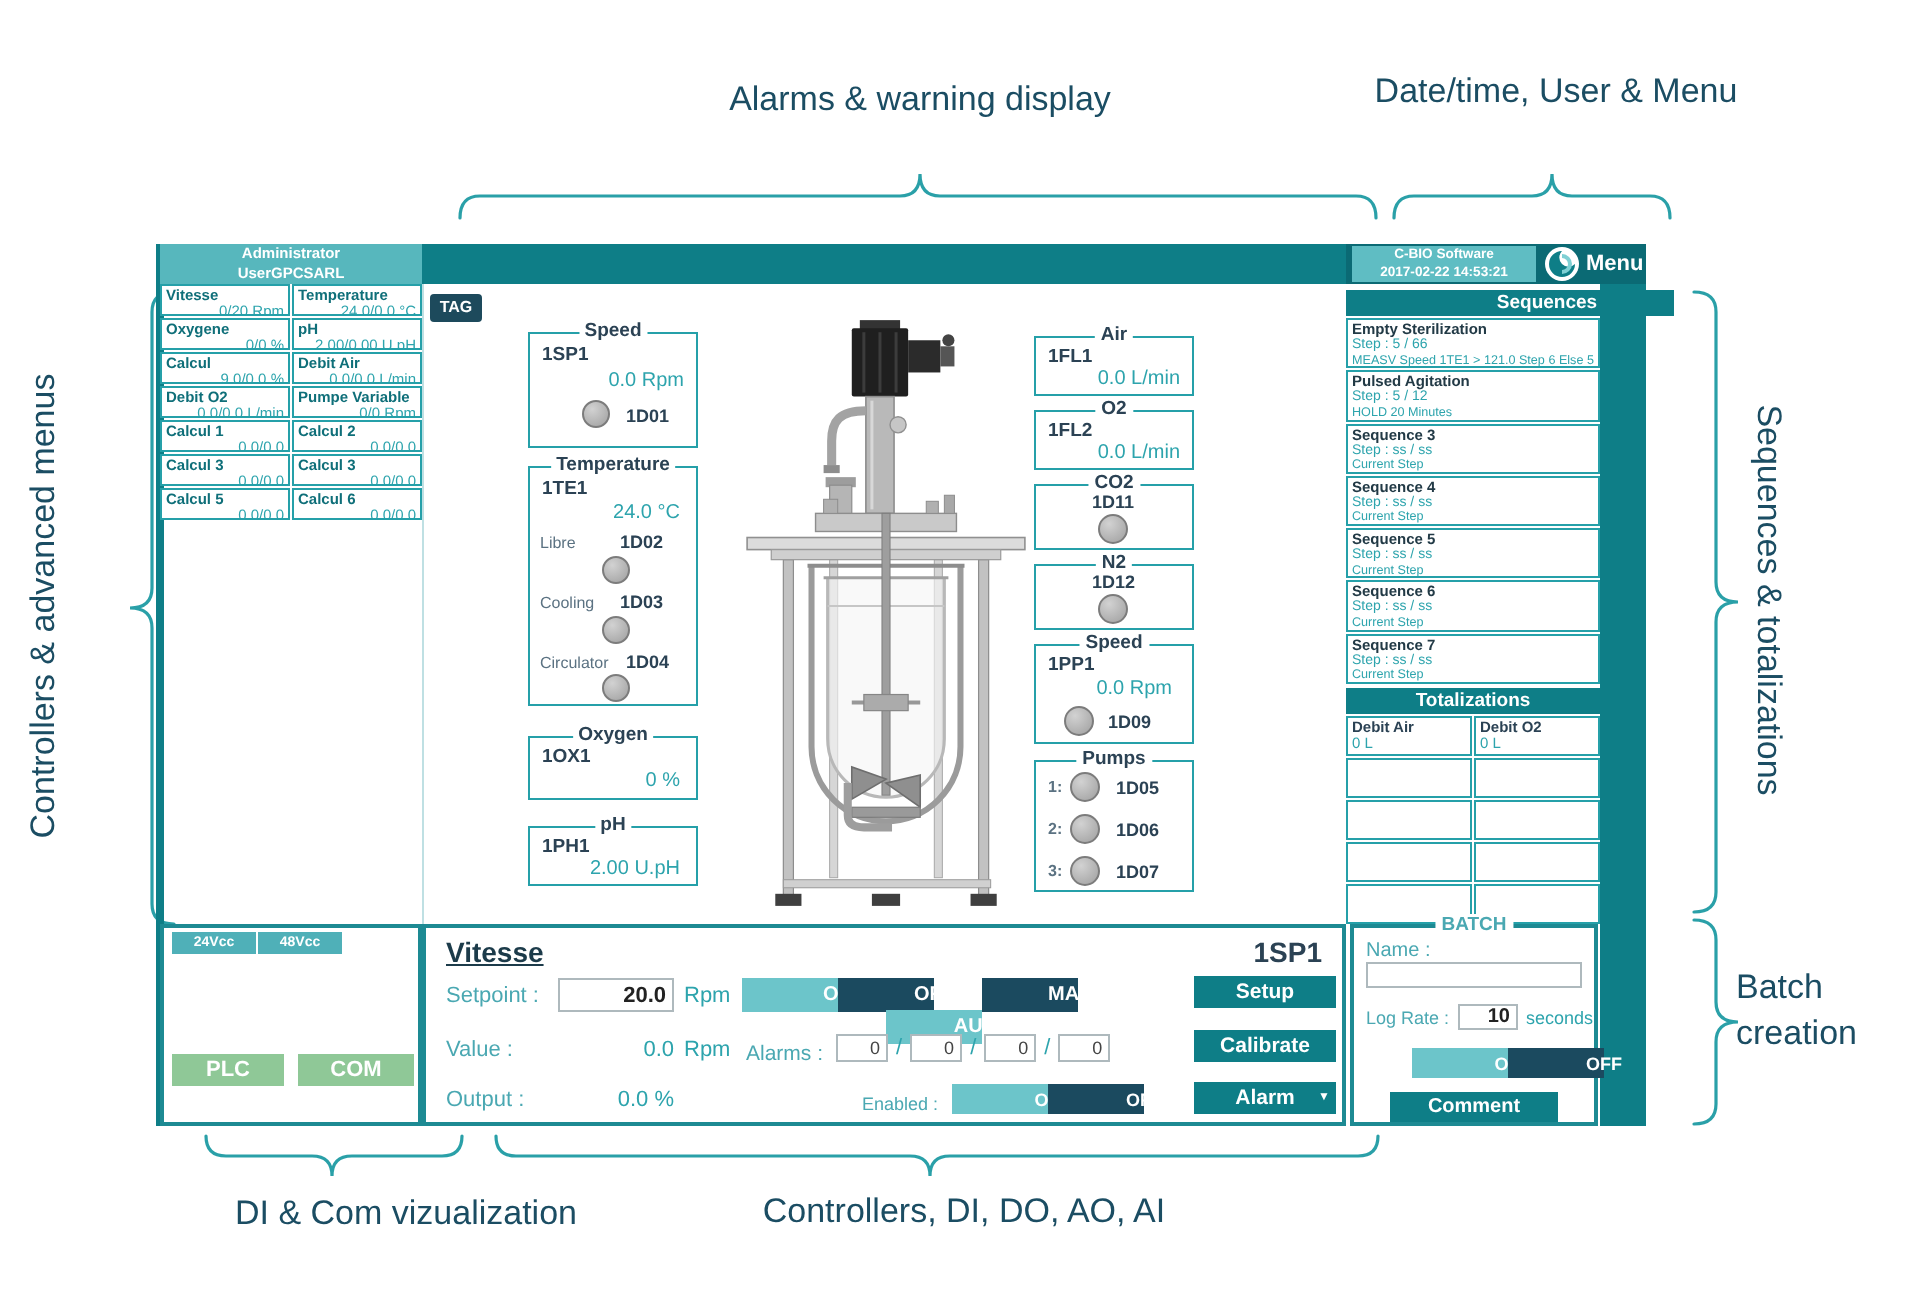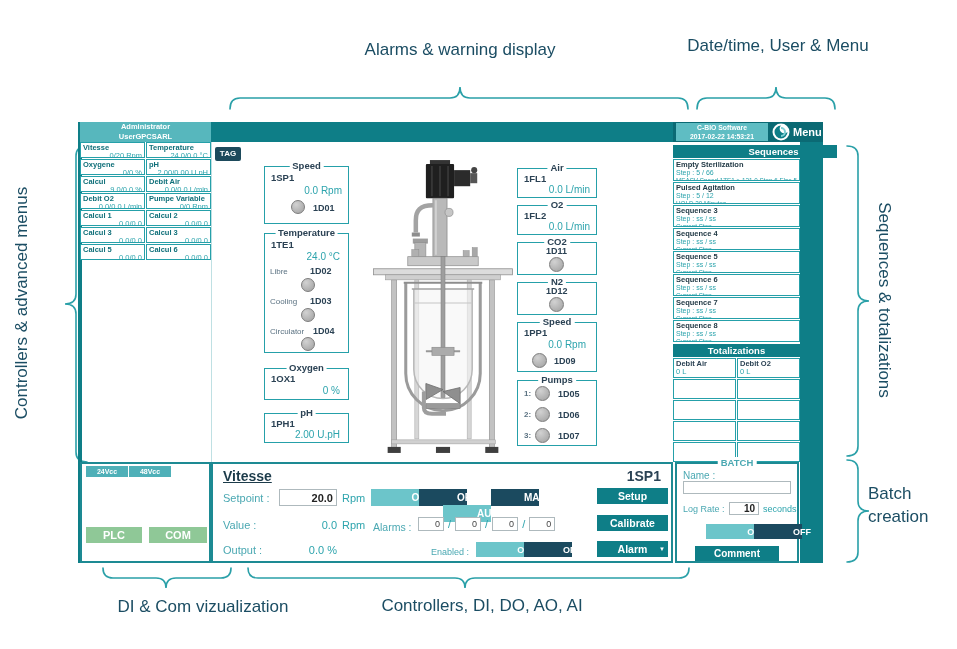--- a/index.html
+++ b/index.html
@@ -400,25 +400,20 @@
       <div class="seqtile" style="flex:1;">
         <div class="seqname">Sequence 6</div>
         <div class="seqstep">Step : ss / ss</div>
         <div class="seqinfo">Current Step</div>
       </div>
       <div class="seqtile" style="flex:1;">
         <div class="seqname">Sequence 7</div>
         <div class="seqstep">Step : ss / ss</div>
         <div class="seqinfo">Current Step</div>
       </div>
-      <div class="seqtile" style="flex:1;">
-        <div class="seqname">Sequence 8</div>
-        <div class="seqstep">Step : ss / ss</div>
-        <div class="seqinfo">Current Step</div>
-      </div>
     </div>
 
     <div class="hbar" style="left:595px;top:226px;width:127px;height:13px;">Totalizations</div>
 
     <div class="abs" style="left:595px;top:240px;width:127px;display:grid;grid-template-columns:1fr 1fr;
          grid-auto-rows:20px;gap:1px;">
       <div class="tile">
         <div class="tlabel" style="color:#2b4254;">Debit Air</div>
         <div class="tvalue" style="text-align:left;">0 L</div>
       </div>

